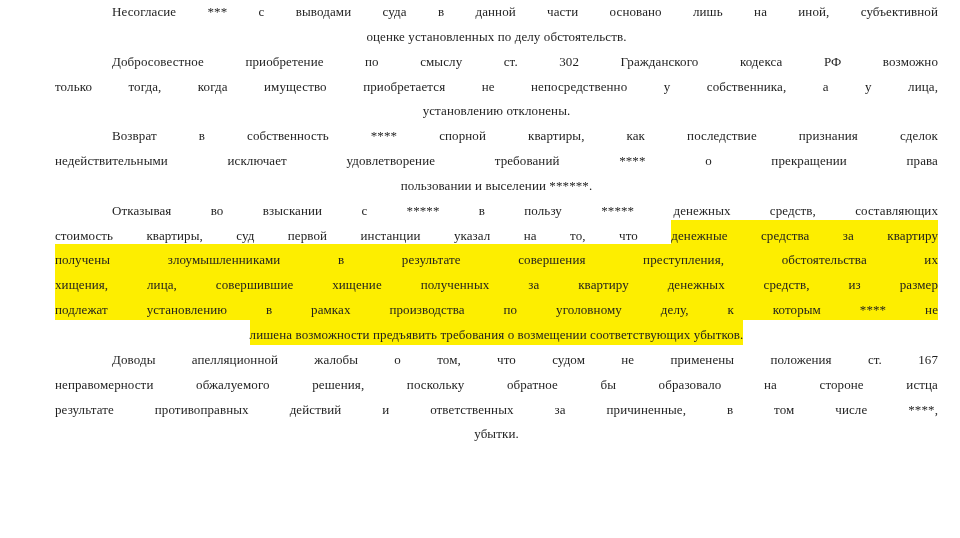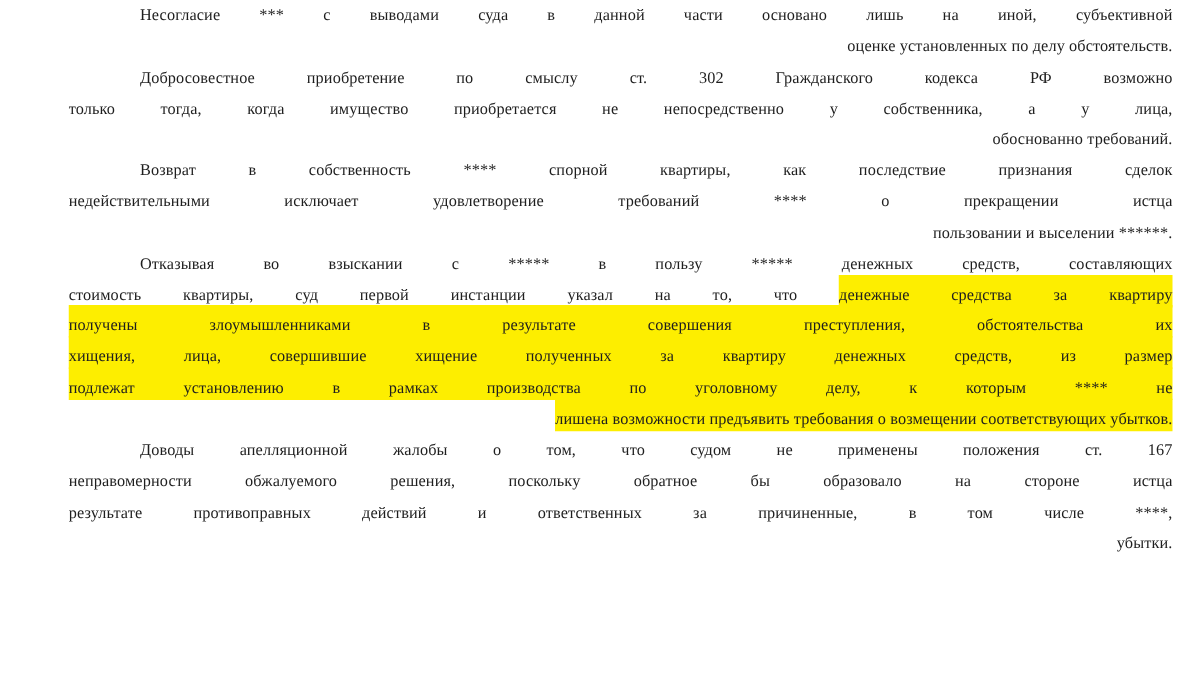--- a/index.html
+++ b/index.html
@@ -21,21 +21,21 @@
     color: var(--text, #1e1e1e);
     letter-spacing: 0.1px;
   }
   .ln {
     text-align: justify;
     text-align-last: justify;
     -moz-text-align-last: justify;
     white-space: normal;
   }
   .ln.end {
-    text-align: right;
+    text-align: center;
     text-align-last: auto;
     -moz-text-align-last: auto;
   }
   .ln.ind {
     text-indent: 57px;
   }
   .hl {
     background: var(--highlight, #fdee00);
     padding: 8px 0 3px 0;
     box-decoration-break: clone;
@@ -45,24 +45,24 @@
 </head>
 <body>
 
 <div class="page">
 
   <div class="ln ind"><span>Несогласие *** с выводами суда в данной части основано лишь на иной, субъективной</span></div>
   <div class="ln end"><span>оценке установленных по делу обстоятельств.</span></div>
 
   <div class="ln ind"><span>Добросовестное приобретение по смыслу ст. 302 Гражданского кодекса РФ возможно</span></div>
   <div class="ln"><span>только тогда, когда имущество приобретается не непосредственно у собственника, а у лица,</span></div>
-  <div class="ln end"><span>обоснованно требований.</span></div>
+  <div class="ln end"><span>установлению отклонены.</span></div>
 
   <div class="ln ind"><span>Возврат в собственность **** спорной квартиры, как последствие признания сделок</span></div>
-  <div class="ln"><span>недействительными исключает удовлетворение требований **** о прекращении истца</span></div>
+  <div class="ln"><span>недействительными исключает удовлетворение требований **** о прекращении права</span></div>
   <div class="ln end"><span>пользовании и выселении ******.</span></div>
 
   <div class="ln ind"><span>Отказывая во взыскании с ***** в пользу ***** денежных средств, составляющих</span></div>
   <div class="ln"><span>стоимость квартиры, суд первой инстанции указал на то, что </span><span class="hl">денежные средства за квартиру</span></div>
   <div class="ln"><span class="hl">получены злоумышленниками в результате совершения преступления, обстоятельства их</span></div>
   <div class="ln"><span class="hl">хищения, лица, совершившие хищение полученных за квартиру денежных средств, из размер</span></div>
   <div class="ln"><span class="hl">подлежат установлению в рамках производства по уголовному делу, к которым **** не</span></div>
   <div class="ln end"><span class="hl">лишена возможности предъявить требования о возмещении соответствующих убытков.</span></div>
 
   <div class="ln ind"><span>Доводы апелляционной жалобы о том, что судом не применены положения ст. 167</span></div>

